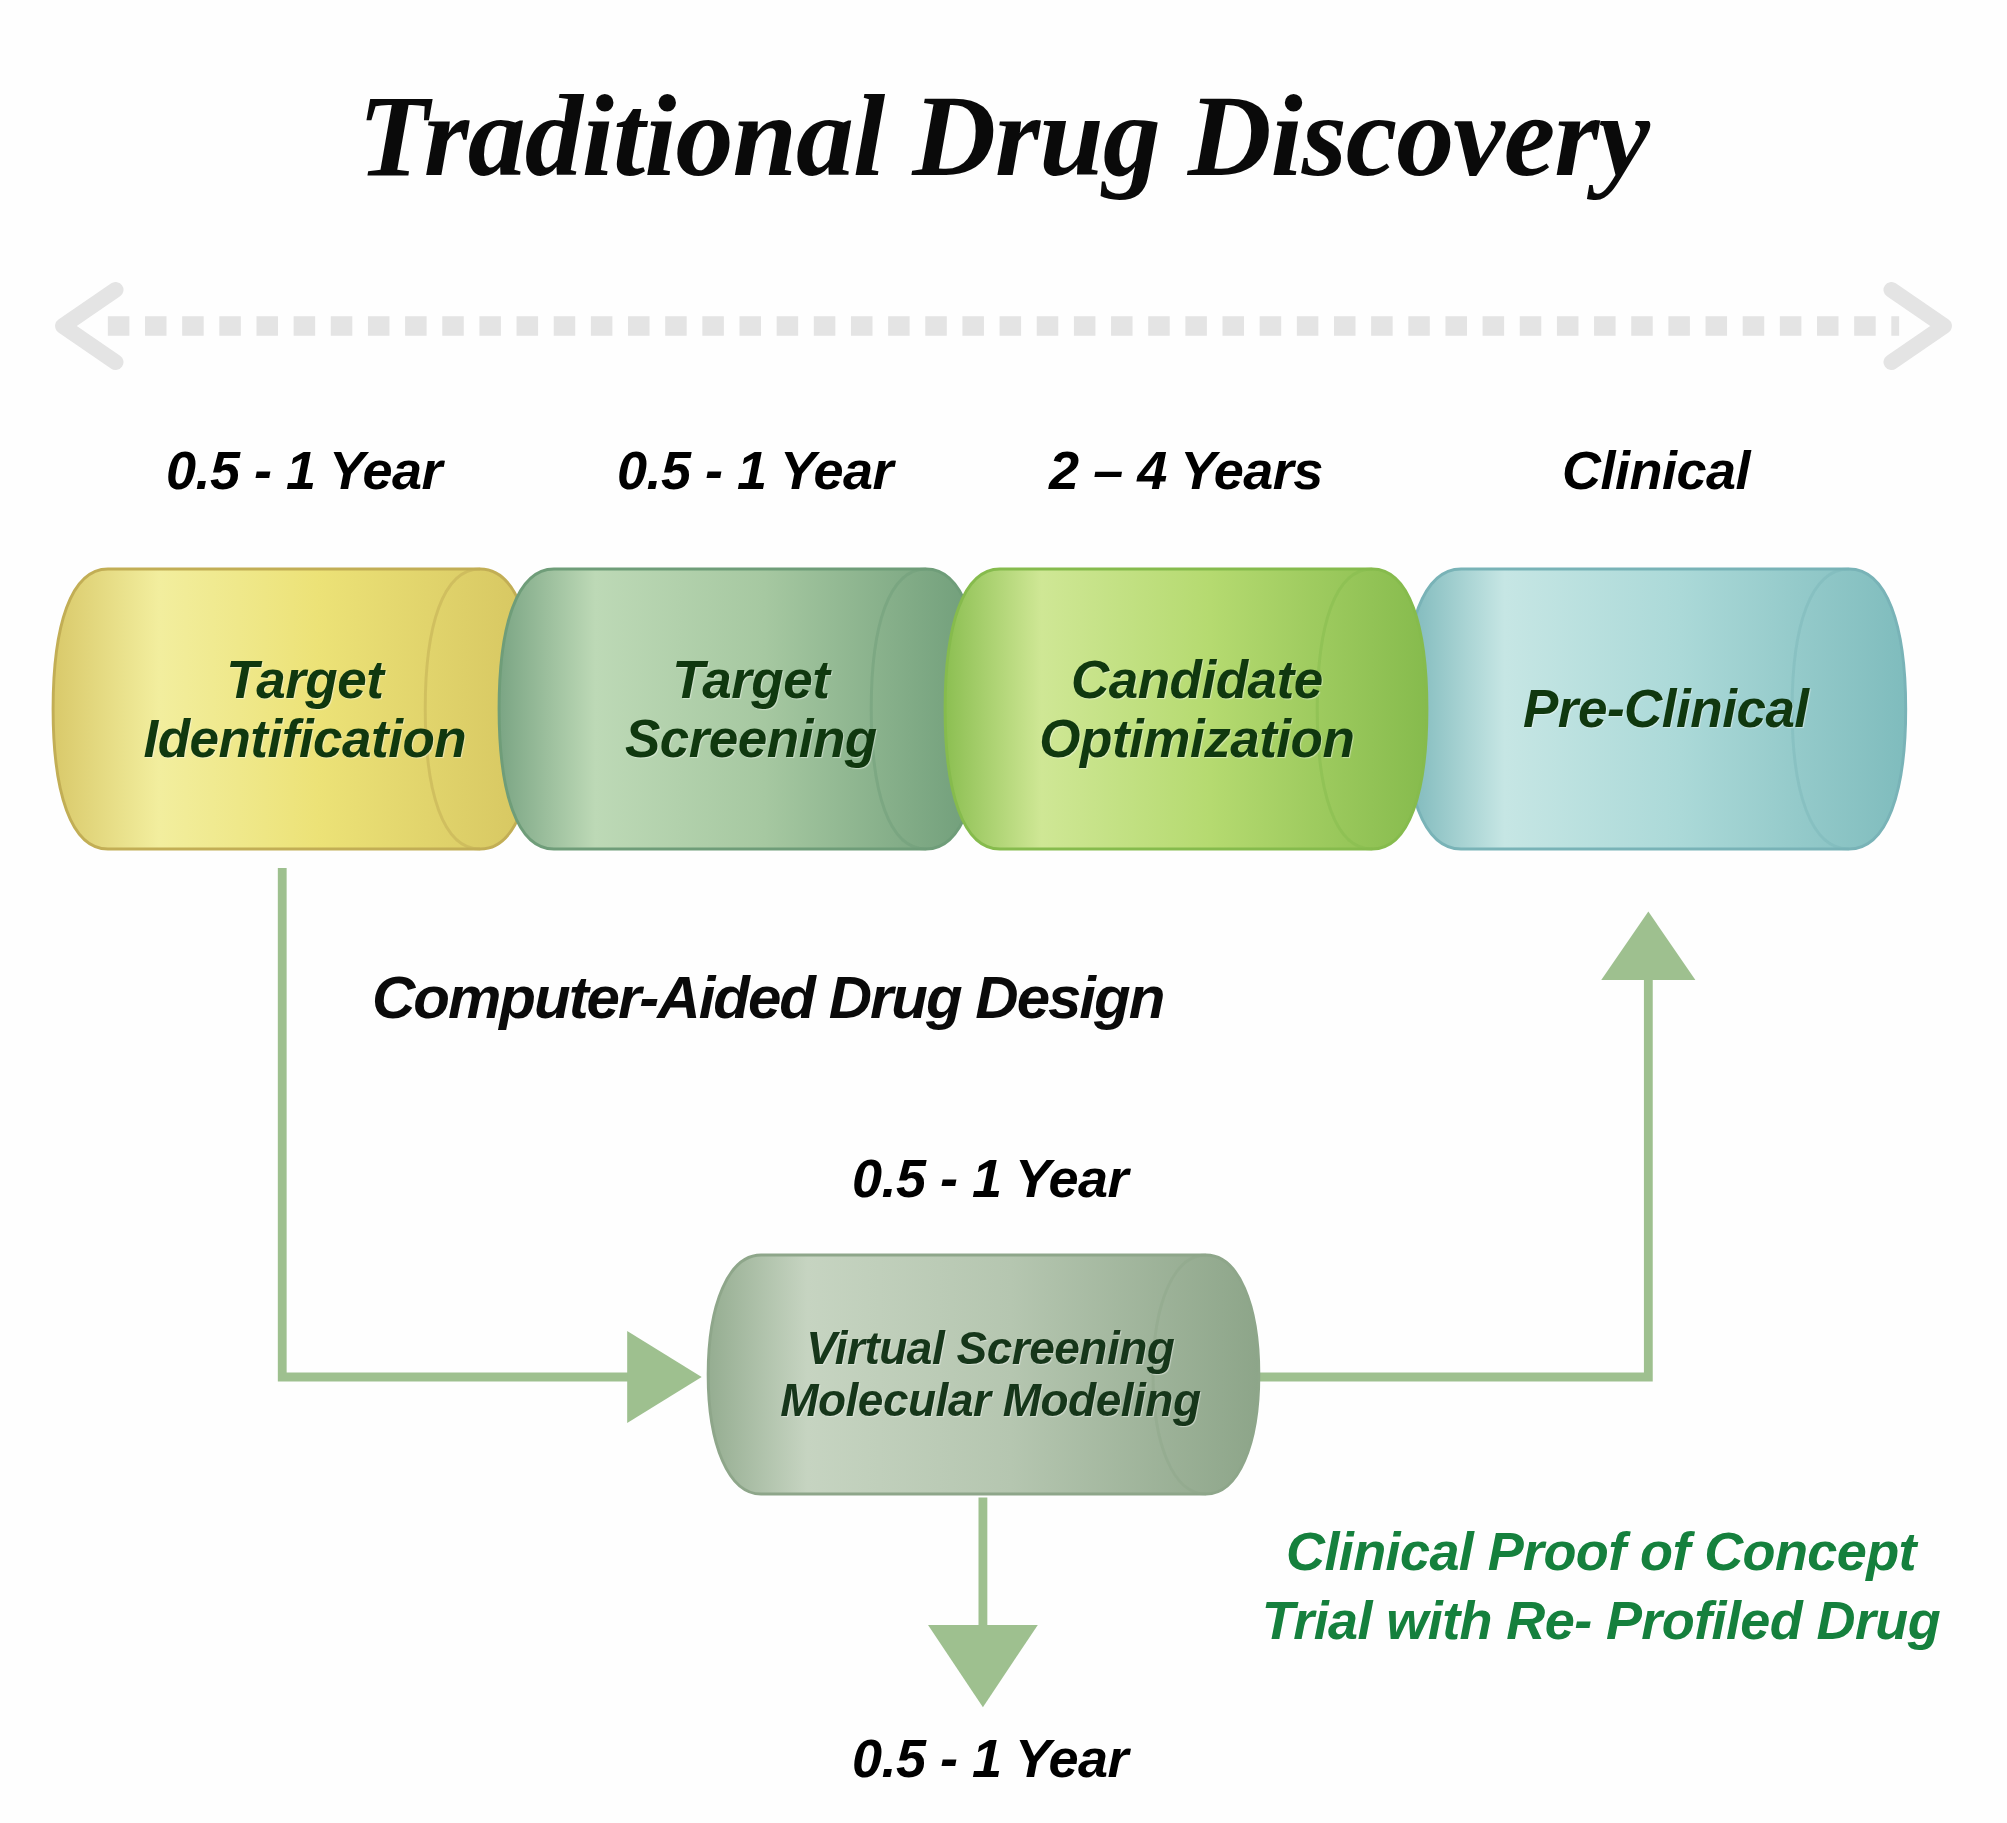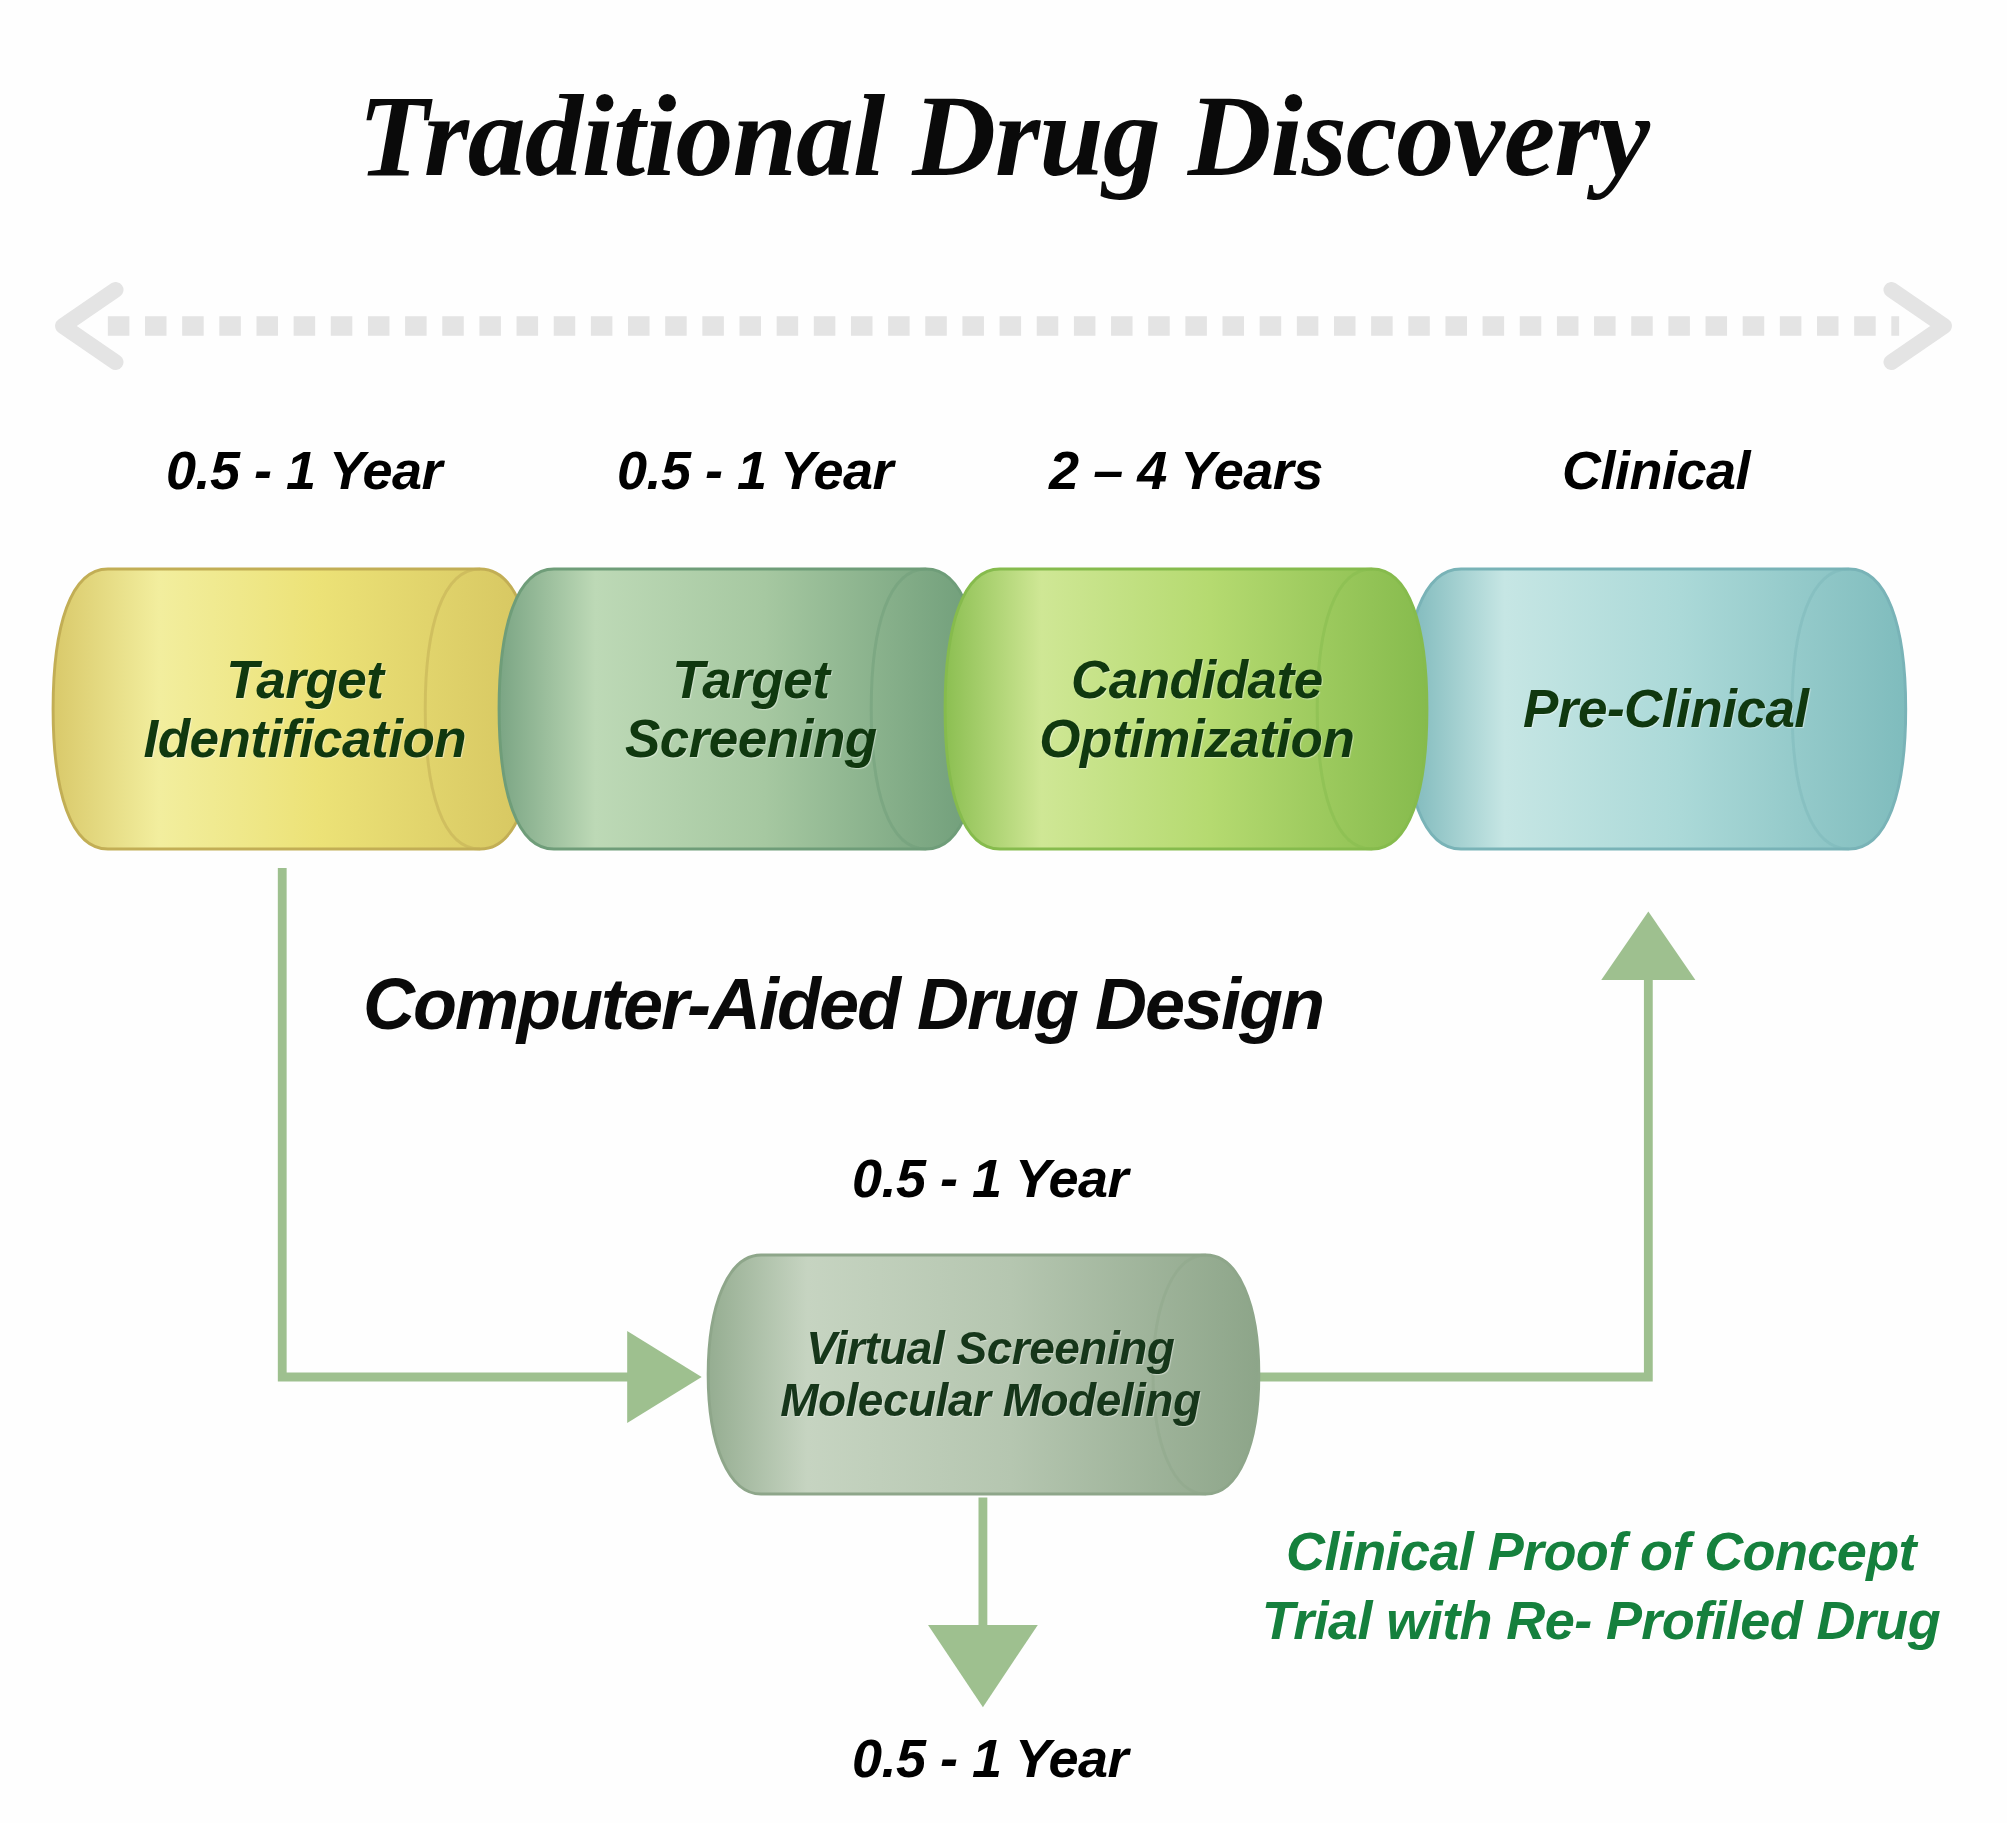--- a/index.html
+++ b/index.html
@@ -90,23 +90,23 @@
     line-height: 1.12;
     text-shadow: 1px 1px 1px rgba(255,255,255,0.45);
     letter-spacing: -0.5px;
     padding-left: 21.6px;
   }
   .cyl-label .ln { display: block; }
 
   
   #cadd-title {
     position: absolute;
-    left: 363px;
+    left: 372px;
     top: 963px;
-    font-size: 72px;
+    font-size: 60px;
     font-weight: bold;
     color: #0a0a0a;
     letter-spacing: -2px;
     white-space: nowrap;
   }
   
   #connectors {
     position: absolute;
     left: 0;
     top: 0;

